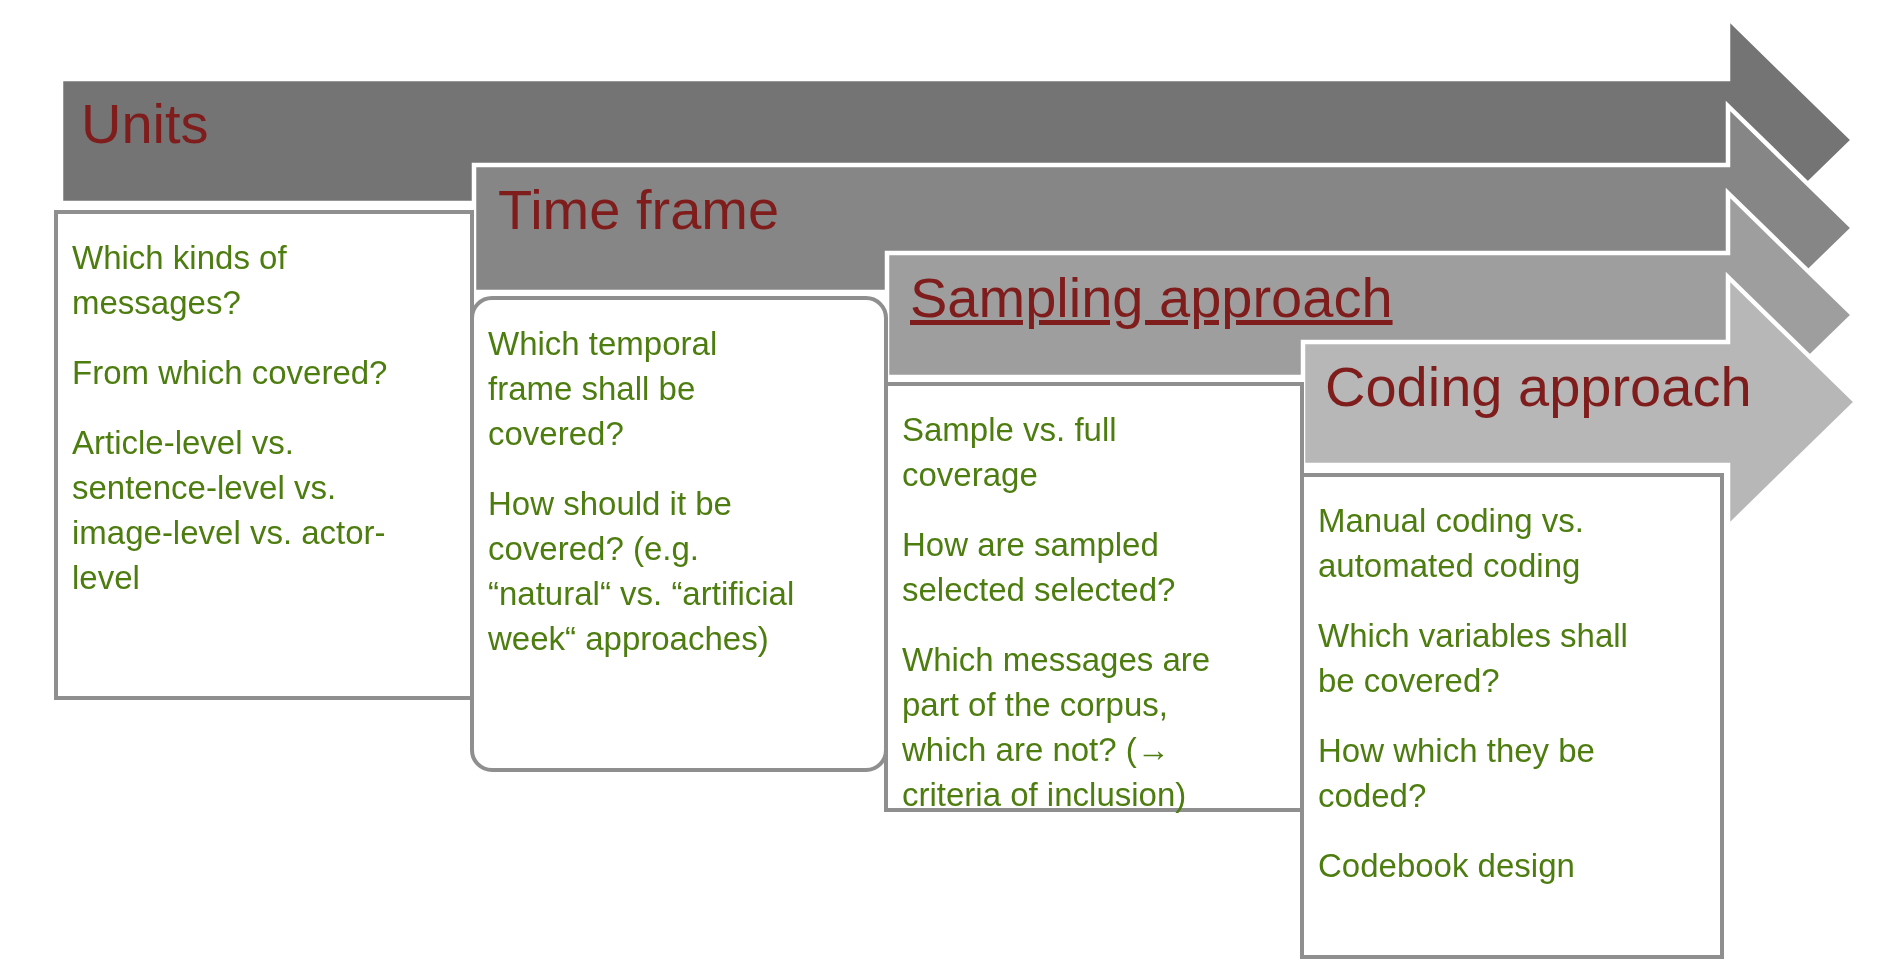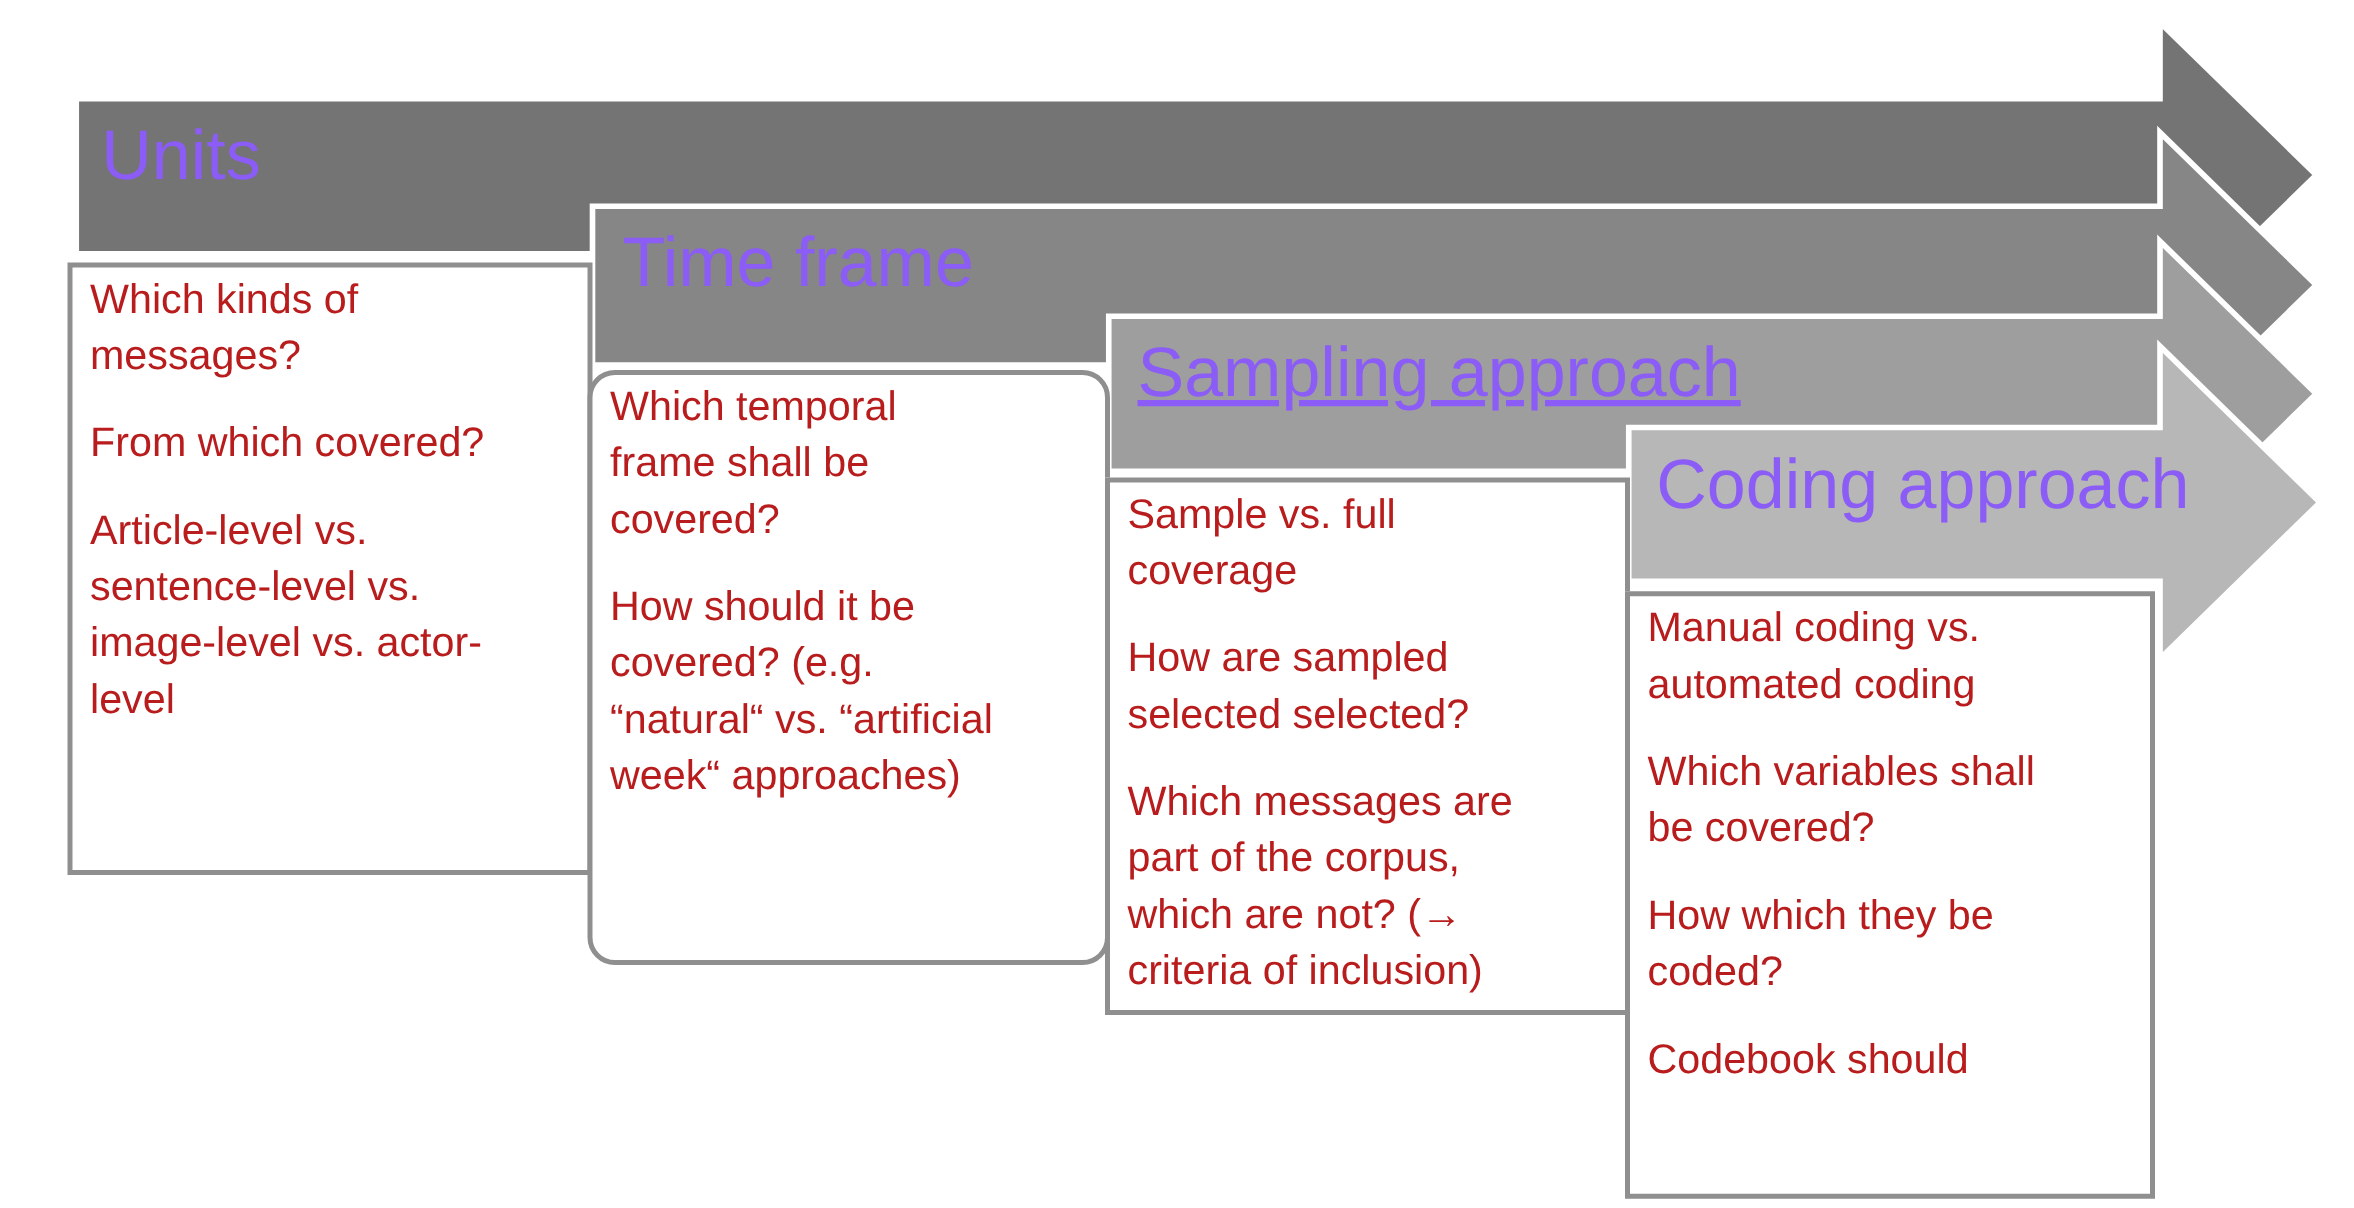--- a/index.html
+++ b/index.html
@@ -15,39 +15,39 @@
     overflow: hidden;
   }
   .arrows-svg {
     position: absolute;
     left: 0; top: 0;
     width: 1883px;
     height: 966px;
   }
   .banner-title {
     position: absolute;
-    color: #8b5cf6;
+    color: #7f1d1d;
     font-size: 56px;
     line-height: 60px;
     white-space: nowrap;
     font-weight: 400;
   }
   .t1 { left: 81px;   top: 94px;  }
   .t2 { left: 498px;  top: 180px; }
   .t3 { left: 910px;  top: 268px; text-decoration: underline; }
   .t4 { left: 1325px; top: 357px; }
   .panel {
     position: absolute;
     background: #ffffff;
     border: 4px solid #8f8f8f;
     box-sizing: border-box;
-    color: #b91c1c;
+    color: #4d7c0f;
     font-size: 33px;
     line-height: 45px;
-    padding: 2px 8px 2px 14px;
+    padding: 21px 8px 2px 14px;
   }
   .p1 { left: 54px;   top: 210px; width: 420px; height: 490px; }
   .p2 { left: 470px;  top: 296px; width: 418px; height: 476px; border-radius: 22px; }
   .p3 { left: 884px;  top: 382px; width: 420px; height: 430px; }
   .p4 { left: 1300px; top: 473px; width: 424px; height: 486px; }
   .panel p {
     margin: 0 0 25px 0;
     white-space: pre-line;
   }
 </style>
@@ -99,16 +99,16 @@
 criteria of inclusion)</p>
   </div>
 
   <div class="panel p4">
     <p>Manual coding vs.
 automated coding</p>
     <p>Which variables shall
 be covered?</p>
     <p>How which they be
 coded?</p>
-    <p>Codebook should</p>
+    <p>Codebook design</p>
   </div>
 
 </div>
 
 </body></html>

